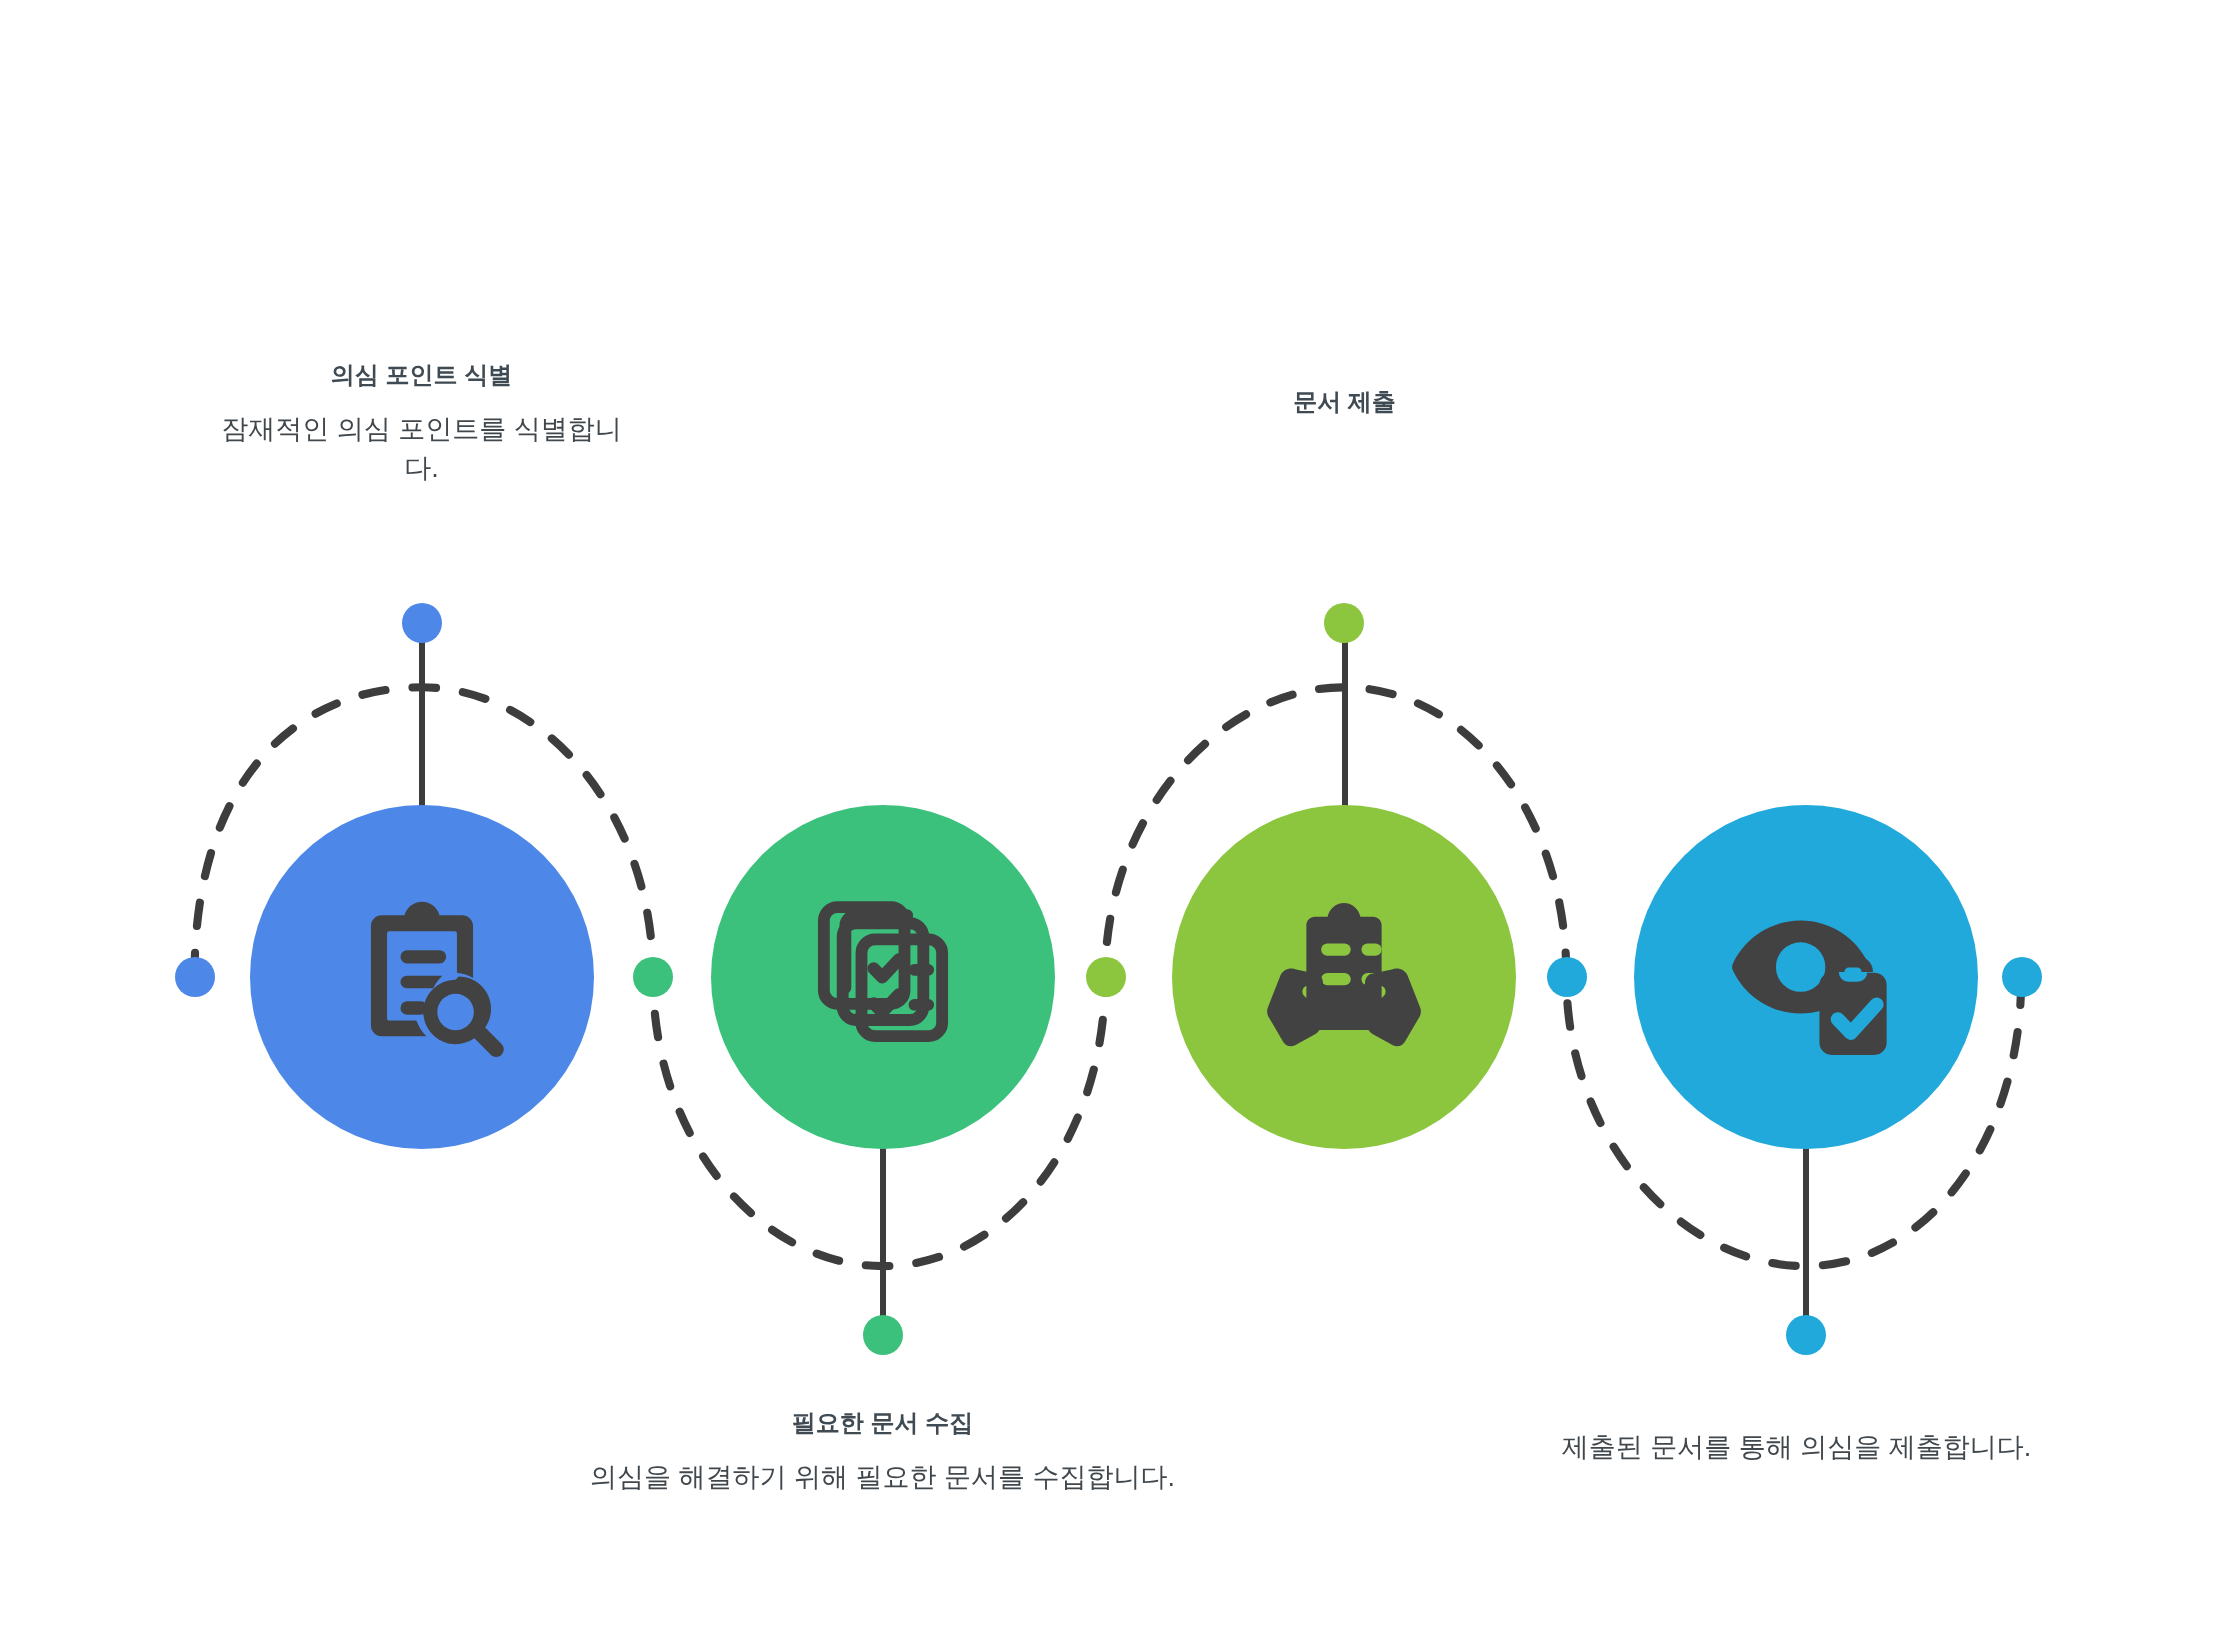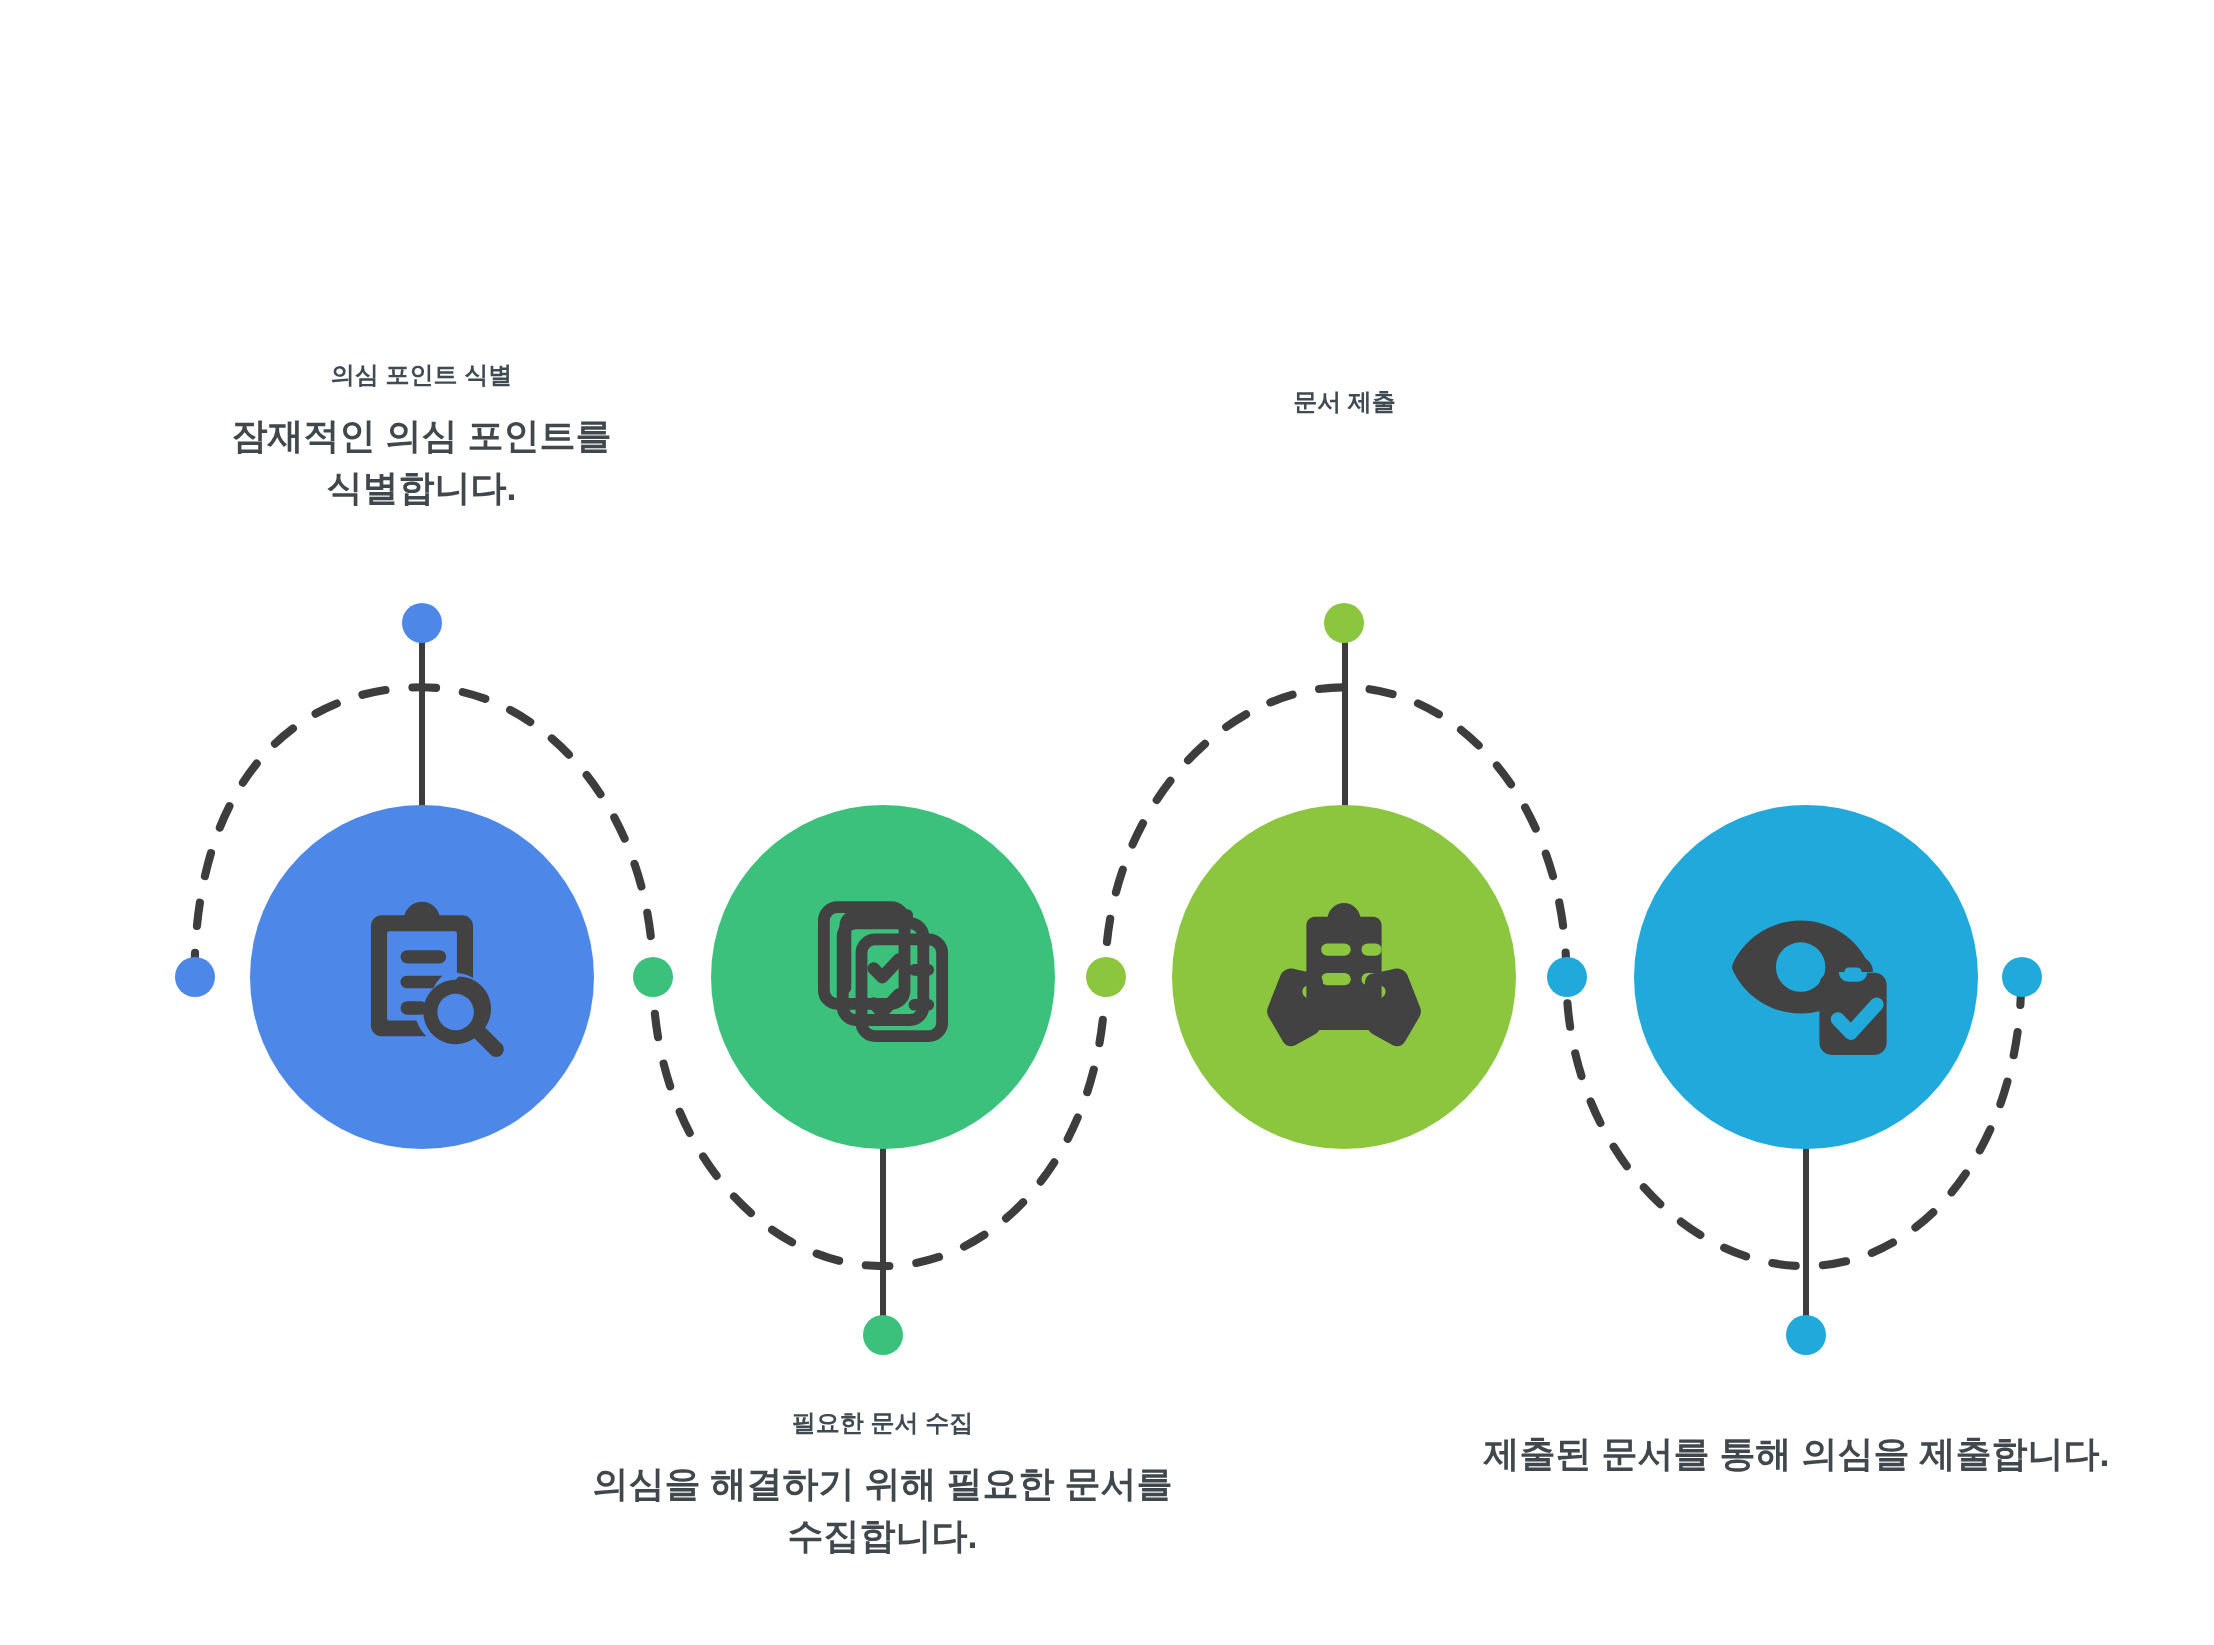--- a/index.html
+++ b/index.html
@@ -40,22 +40,22 @@
   .textblock{position:absolute;text-align:center;}
   .textblock .step-title{
     font-size:24px;
     font-weight:700;
     color:#3f4a52;
     line-height:1.25;
     margin:0;
     white-space:nowrap;
   }
   .textblock .step-desc{
-    font-size:36px;
-    font-weight:700;
+    font-size:27px;
+    font-weight:400;
     color:#41484d;
     line-height:1.45;
     margin:0;
     padding-top:20px;
   }
 
   .wave-dot{position:absolute;border-radius:50%;}
 </style>
 </head>
 <body>

